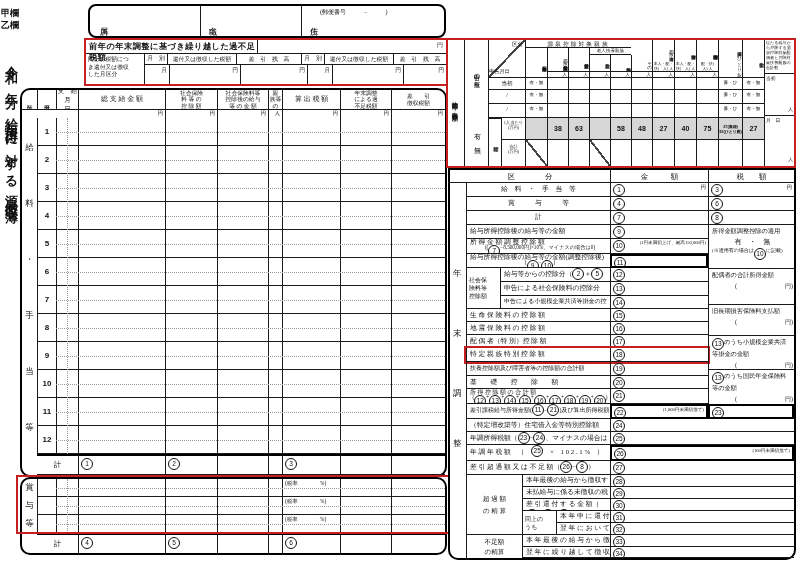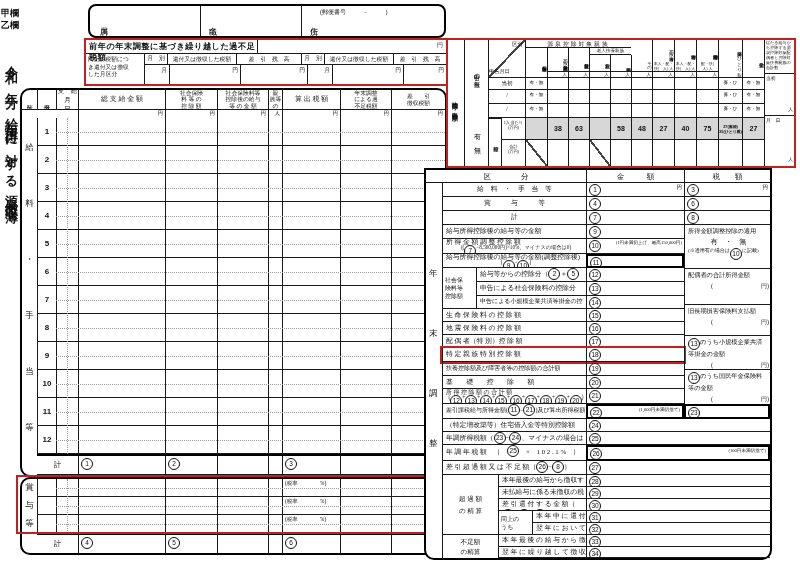--- a/index.html
+++ b/index.html
@@ -418,21 +418,21 @@
             <div class="cell" style="left: 16px; top: 32px; width: 12px; height: 8px; font-size: 4.8px; text-align: right;">人</div>
           </div>
           <div class="cell" style="left: 0px; top: 76px; width: 30px; height: 50px;">
             <div class="cell" style="left: 1px; top: 1px; width: 24px; height: 8px; font-size: 4.8px;">月　日</div>
             <div class="cell" style="left: 16px; top: 40px; width: 12px; height: 8px; font-size: 4.8px; text-align: right;">人</div>
           </div>
         </div>
       </div>
     </div>
 
-  <div class="box2" id="rtable" style="left:424px;top:168px;width:348px;height:392px;border-radius:0 0 10px 10px;">
+  <div class="box2" id="rtable" style="left:448px;top:168px;width:348px;height:392px;border-radius:0 0 10px 10px;">
       <div class="cell bb" style="left: 0px; top: 0px; width: 160px; height: 13px; font-size: 7.5px; text-align: center; padding-top: 2px;">区　　　　分</div>
       <div class="cell bl bb" style="left: 160px; top: 0px; width: 98px; height: 13px; font-size: 7.5px; text-align: center; padding-top: 2px;">金　　　額</div>
       <div class="cell bl bb" style="left: 258px; top: 0px; width: 86px; height: 13px; font-size: 7.5px; text-align: center; padding-top: 2px;">税　　額</div>
       <div class="cell" style="left: 16px; top: 13px; width: 0px; height: 375px; border-left: 1px solid rgb(26, 26, 26);"></div>
       <div class="cell" style="left: 3px; top: 98px; width: 12px; height: 12px; font-size: 8.5px;">年</div>
       <div class="cell" style="left: 3px; top: 158px; width: 12px; height: 12px; font-size: 8.5px;">末</div>
       <div class="cell" style="left: 3px; top: 218px; width: 12px; height: 12px; font-size: 8.5px;">調</div>
       <div class="cell" style="left: 3px; top: 268px; width: 12px; height: 12px; font-size: 8.5px;">整</div>
       <div class="cell bl bb" style="left: 16px; top: 13px; width: 144px; height: 14px; font-size: 6.8px; line-height: 12px; text-align: center;">給　料　・　手　当　等</div>
       <div class="cell bl bb" style="left: 160px; top: 13px; width: 98px; height: 14px; padding: 1px 0px 0px 2px;"><span class="cn">1</span><span style="float:right;font-size:5.5px;padding-right:2px;">円</span></div>

